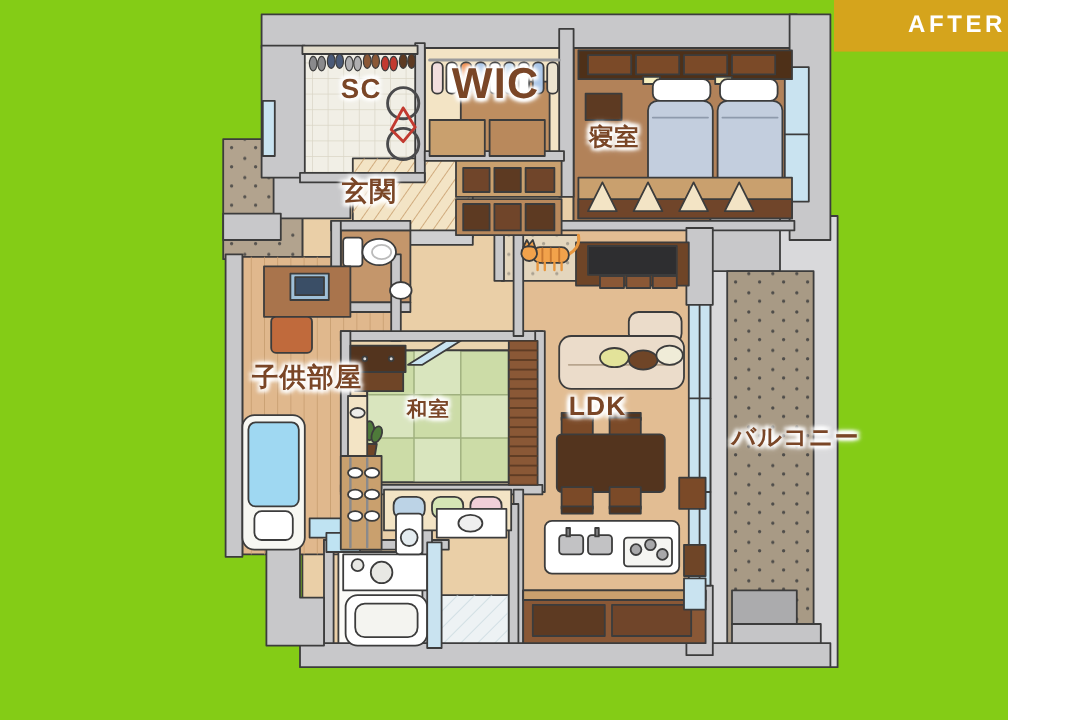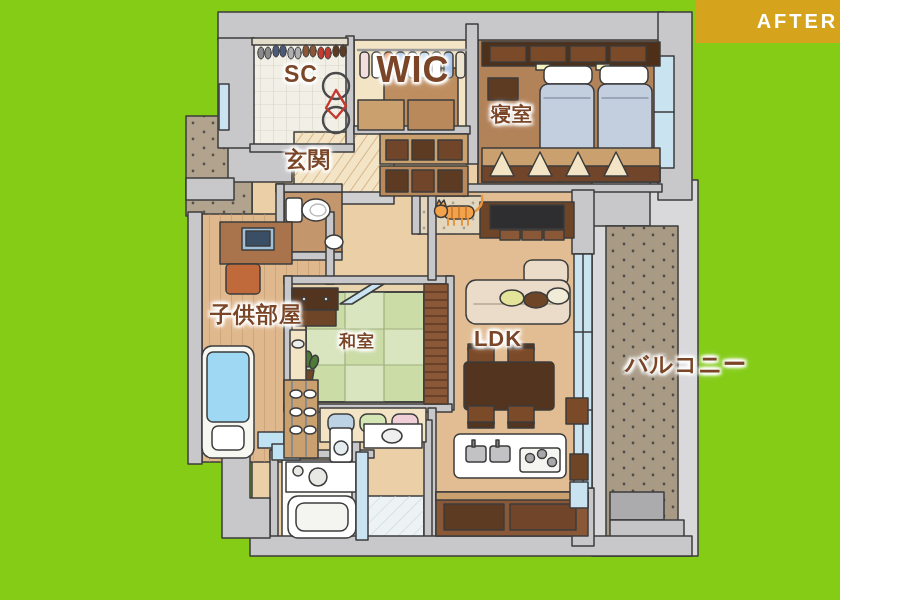--- a/index.html
+++ b/index.html
@@ -15,21 +15,21 @@
               white-space:nowrap;letter-spacing:1px;
               text-shadow:0 0 3px #fff,0 0 5px #fff,0 0 8px #fff,
                           2px 2px 3px #fff,-2px -2px 3px #fff,2px -2px 3px #fff,-2px 2px 3px #fff;}
   .lbl-sc{left:301px;top:74px;font-size:23px;}
   .lbl-wic{left:413px;top:70px;font-size:36px;}
   .lbl-bedroom{left:512px;top:114px;font-size:20px;}
   .lbl-entrance{left:308px;top:160px;font-size:22px;}
   .lbl-kids{left:212px;top:315px;font-size:22px;margin-left:44px;}
   .lbl-washitsu{left:357px;top:341px;font-size:17px;}
   .lbl-ldk{left:498px;top:339px;font-size:22px;}
-  .lbl-balcony{left:663px;top:364px;font-size:23px;margin-left:23px;}
+  .lbl-balcony{left:663px;top:364px;font-size:20px;}
 </style>
 </head>
 <body>
 
 <div class="canvas">
 
 <svg class="plan-svg" width="900" height="600" viewBox="0 0 900 600">
   <defs>
     <pattern id="speckDark" width="20" height="16" patternUnits="userSpaceOnUse">
       <circle cx="4" cy="4" r="1.4" fill="#3F3F3F"></circle>

